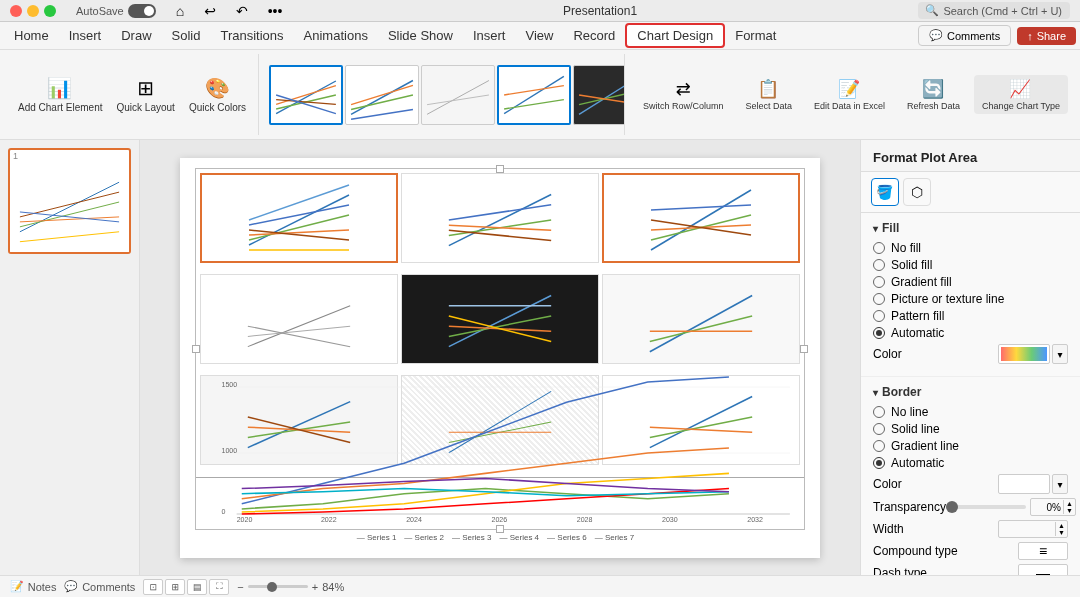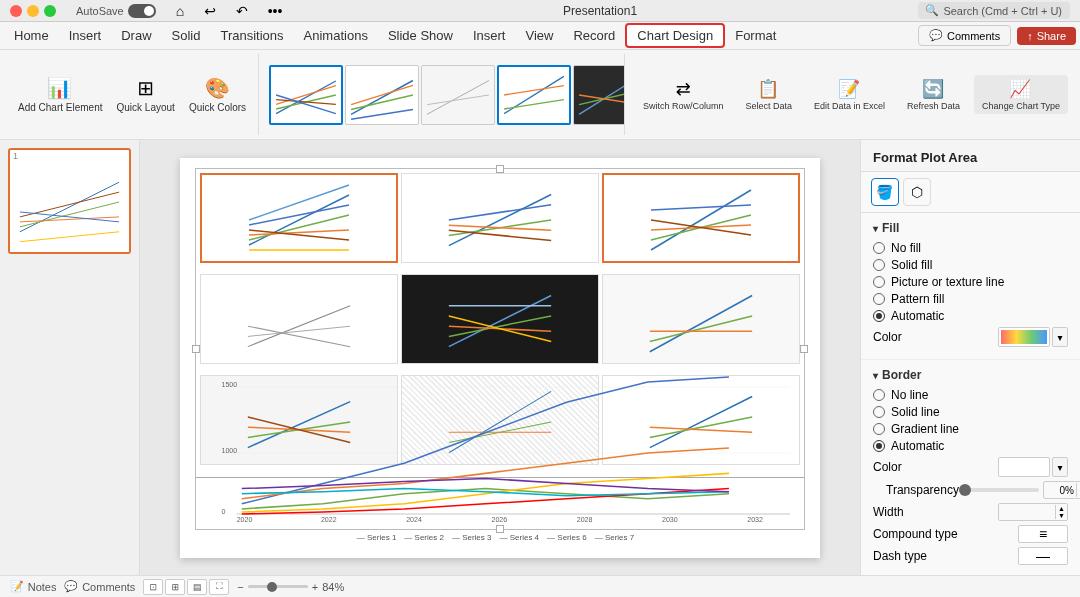--- a/index.html
+++ b/index.html
@@ -55,21 +55,21 @@
     .right-panel { width: 220px; background: #f9f9f9; border-left: 1px solid #ddd; overflow-y: auto; }
     .right-panel-title { padding: 10px 12px 6px; font-size: 13px; font-weight: 600; color: #222; border-bottom: 1px solid #ddd; background: #f5f5f5; }
     .panel-section { padding: 8px 12px; border-bottom: 1px solid #eee; }
     .section-header { display: flex; align-items: center; gap: 4px; font-size: 12px; font-weight: 600; color: #333; margin-bottom: 6px; cursor: pointer; }
     .section-header .chevron { font-size: 10px; }
     .radio-row { display: flex; align-items: center; gap: 6px; margin: 3px 0; font-size: 12px; }
     .radio-dot { width: 12px; height: 12px; border-radius: 50%; border: 1.5px solid #666; display: flex; align-items: center; justify-content: center; flex-shrink: 0; }
     .radio-dot.checked { border-color: #333; }
     .radio-dot.checked::after { content: ''; width: 6px; height: 6px; border-radius: 50%; background: #333; }
     .color-row { display: flex; align-items: center; justify-content: space-between; margin: 4px 0; font-size: 12px; }
-    .slider-row { display: flex; align-items: center; justify-content: space-between; margin: 4px 13px; font-size: 12px; }
+    .slider-row { display: flex; align-items: center; justify-content: space-between; margin: 4px 0; font-size: 12px; }
     .slider-container { display: flex; align-items: center; gap: 4px; }
     .slider { -webkit-appearance: none; width: 80px; height: 4px; background: #ddd; border-radius: 2px; outline: none; }
     .slider::-webkit-slider-thumb { -webkit-appearance: none; width: 12px; height: 12px; border-radius: 50%; background: #666; cursor: pointer; }
     .prop-row { display: flex; align-items: center; justify-content: space-between; margin: 4px 0; font-size: 12px; }
 
     
     .status-bar { height: 22px; background: #f5f5f5; border-top: 1px solid #ddd; display: flex; align-items: center; justify-content: space-between; padding: 0 10px; font-size: 11px; color: #555; }
     .status-left { display: flex; align-items: center; gap: 10px; }
     .status-right { display: flex; align-items: center; gap: 8px; }
     .view-btns { display: flex; gap: 2px; }
@@ -425,20 +425,24 @@
       <div class="radio-row">
         <div class="radio-dot"></div>
         <span>No fill</span>
       </div>
       <div class="radio-row">
         <div class="radio-dot"></div>
         <span>Solid fill</span>
       </div>
       <div class="radio-row">
         <div class="radio-dot"></div>
+        <span>Gradient fill</span>
+      </div>
+      <div class="radio-row">
+        <div class="radio-dot"></div>
         <span>Picture or texture line</span>
       </div>
       <div class="radio-row">
         <div class="radio-dot"></div>
         <span>Pattern fill</span>
       </div>
       <div class="radio-row">
         <div class="radio-dot checked"></div>
         <span>Automatic</span>
       </div>

